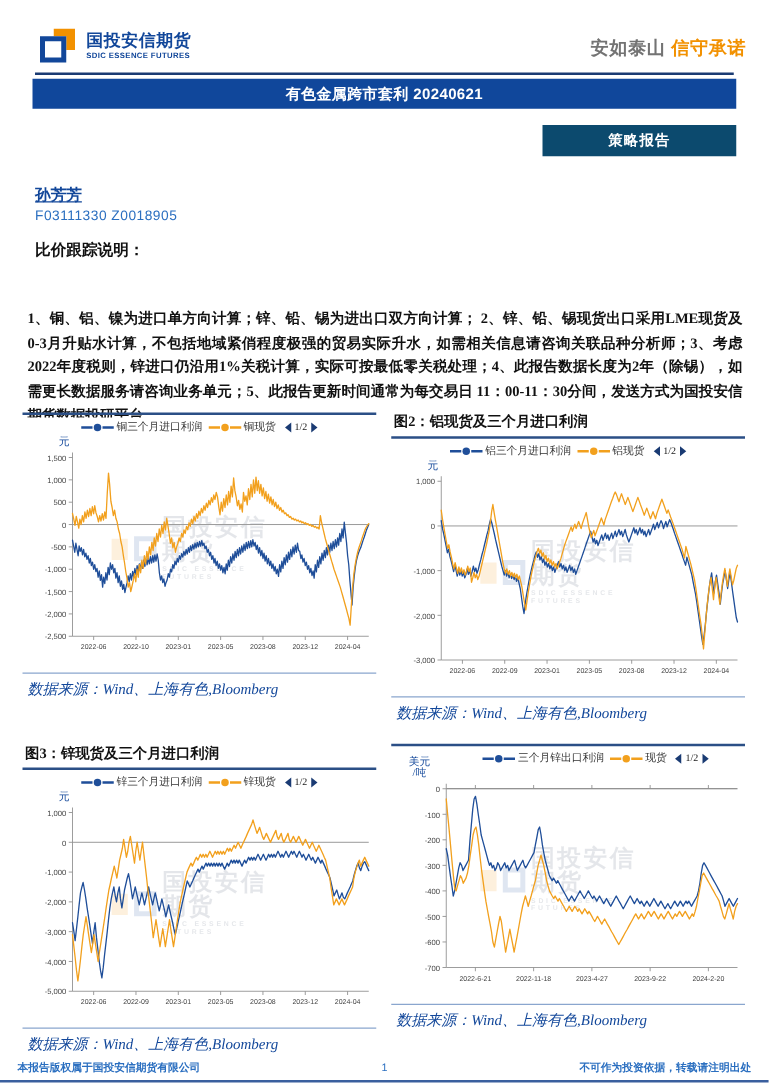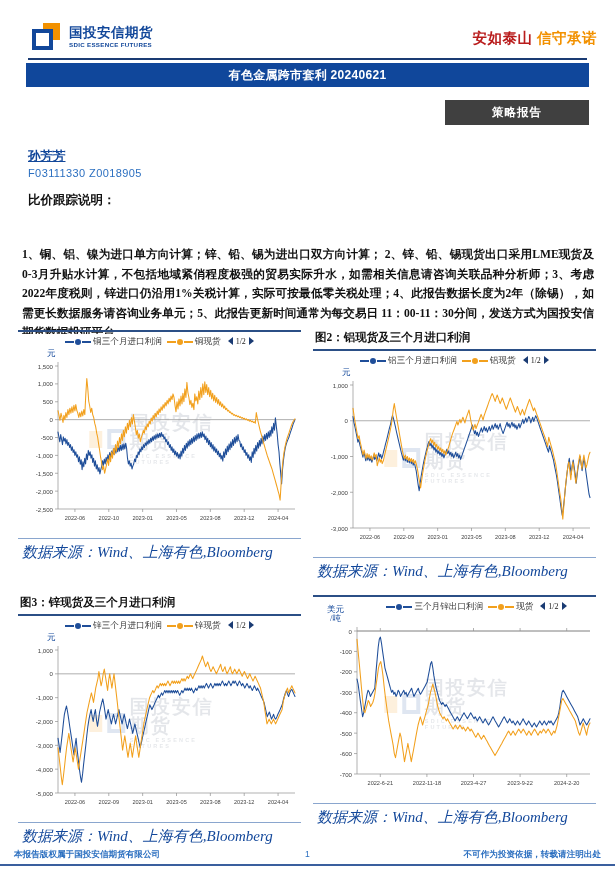--- a/index.html
+++ b/index.html
@@ -13,29 +13,29 @@
   
   .header{position:absolute;left:0;top:0;width:615px;height:62px;}
   .logo-wrap{position:absolute;left:32px;top:23px;display:flex;align-items:center;gap:7px;}
   .logo-mark{position:relative;width:30px;height:28px;flex:none;}
   .logo-mark .sq-orange{position:absolute;left:11px;top:0;width:17px;height:17px;background:#F29100;}
   .logo-mark .sq-blue{position:absolute;left:0;top:6px;width:21px;height:21px;border:4px solid #12479A;background:#fff;box-sizing:border-box;}
   .logo-text{display:flex;flex-direction:column;line-height:1;}
   .logo-cn{font-family:"Liberation Sans","DejaVu Sans",sans-serif;font-size:13.5px;font-weight:bold;color:#12479A;letter-spacing:.5px;}
   .logo-en{font-family:"Liberation Sans","DejaVu Sans",sans-serif;font-size:6.2px;font-weight:bold;color:#12479A;letter-spacing:.3px;margin-top:2px;}
   .slogan{position:absolute;right:18px;top:29px;font-family:"Liberation Sans","DejaVu Sans",sans-serif;font-size:14.5px;font-weight:bold;letter-spacing:.5px;}
-  .slogan .b{color:#b91c1c;}
+  .slogan .b{color:#737373;}
   .slogan .o{color:#F29100;}
   .header-rule{position:absolute;left:28px;top:58px;width:559px;height:2px;background:#1a3b73;}
 
   
   .title-bar{position:absolute;left:26px;top:63px;width:563px;height:24px;background:#10479B;
     display:flex;align-items:center;justify-content:center;}
   .title-bar span{font-family:"Liberation Sans","DejaVu Sans",sans-serif;color:#ffffff;font-size:12px;font-weight:bold;letter-spacing:.3px;}
-  .tag{position:absolute;right:26px;top:100px;width:144px;height:25px;background:#404040;
+  .tag{position:absolute;right:26px;top:100px;width:155px;height:25px;background:#0c4a6e;
     display:flex;align-items:center;justify-content:center;}
   .tag span{font-family:"Liberation Sans","DejaVu Sans",sans-serif;color:#ffffff;font-size:11.5px;font-weight:bold;letter-spacing:1px;}
 
   
   .author{position:absolute;left:28px;top:148px;font-size:12.5px;font-weight:bold;color:#12479A;
     font-family:"Liberation Serif","DejaVu Serif",serif;text-decoration:underline;}
   .author-code{position:absolute;left:28px;top:167px;font-size:11px;color:#2b6fc0;
     font-family:"Liberation Sans","DejaVu Sans",sans-serif;letter-spacing:.4px;}
 
   
@@ -48,33 +48,33 @@
   .c1{left:18px;top:330px;}
   .c2{left:313px;top:330px;}
   .c3{left:18px;top:595px;}
   .c4{left:313px;top:595px;}
 
   .chart-title{font-size:11.5px;font-weight:bold;color:#111;margin:0 0 4px 2px;
     font-family:"Liberation Serif","DejaVu Serif",serif;}
   .chart-rule{height:1.5px;background:#2b4f86;margin-bottom:2px;}
   .chart-box{position:relative;height:203px;background:#fff;}
   .chart-foot-rule{height:1px;background:#8aa6ce;margin-top:1px;}
-  .chart-src{font-size:15px;color:#12479A;font-style:italic;margin-top:4px;margin-left:4px;
+  .chart-src{font-size:12px;color:#12479A;font-style:italic;margin-top:4px;margin-left:4px;
     font-family:"Liberation Serif","DejaVu Serif",serif;}
 
   
   .legend{position:absolute;left:0;top:2px;width:283px;display:flex;align-items:center;
     justify-content:center;gap:5px;font-size:8.6px;color:#333;
     font-family:"Liberation Serif","DejaVu Serif",serif;}
   .lg-item{display:flex;align-items:center;gap:2px;white-space:nowrap;}
   .lg-dash{width:9px;height:2px;}
   .lg-dot{width:6px;height:6px;border-radius:50%;margin:0 -1px;}
   .lg-blue .lg-dash,.lg-blue .lg-dot{background:#1F4E99;}
   .lg-orange .lg-dash,.lg-orange .lg-dot{background:#F2A01D;}
-  .pager{display:flex;align-items:flex-start;gap:3px;font-size:8px;color:#222;margin-left:2px;}
+  .pager{display:flex;align-items:center;gap:3px;font-size:8px;color:#222;margin-left:2px;}
   .tri-l{width:0;height:0;border-top:4px solid transparent;border-bottom:4px solid transparent;border-right:5px solid #1a3b73;}
   .tri-r{width:0;height:0;border-top:4px solid transparent;border-bottom:4px solid transparent;border-left:5px solid #1a3b73;}
 
   .yunit{position:absolute;font-size:8.6px;color:#12479A;font-family:"Liberation Serif","DejaVu Serif",serif;
     line-height:9px;text-align:center;}
 
   .plot{position:absolute;left:0;top:0;width:283px;height:203px;}
   .wm{position:absolute;left:50%;top:52%;transform:translate(-50%,-50%);
     display:flex;align-items:center;gap:5px;opacity:.13;pointer-events:none;}
   .wm .wsq-o{width:17px;height:17px;background:#F29100;}

